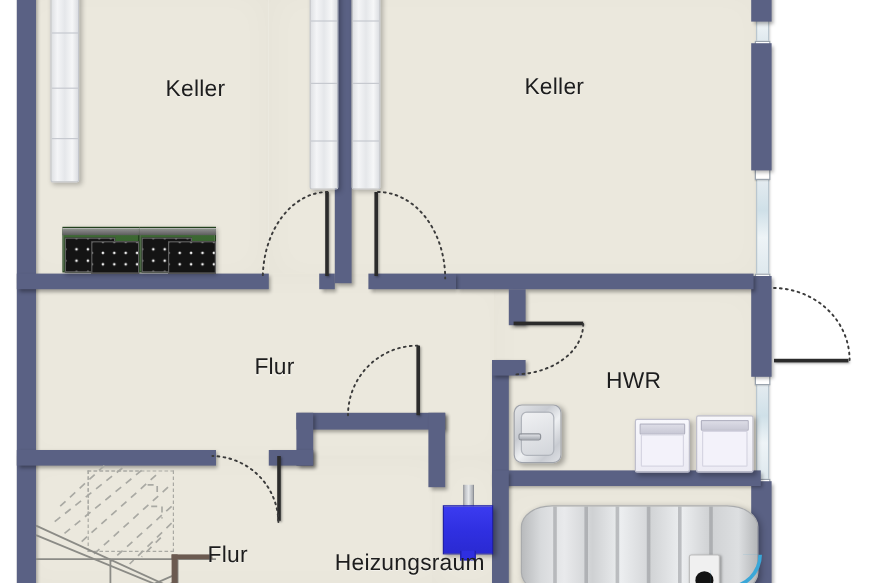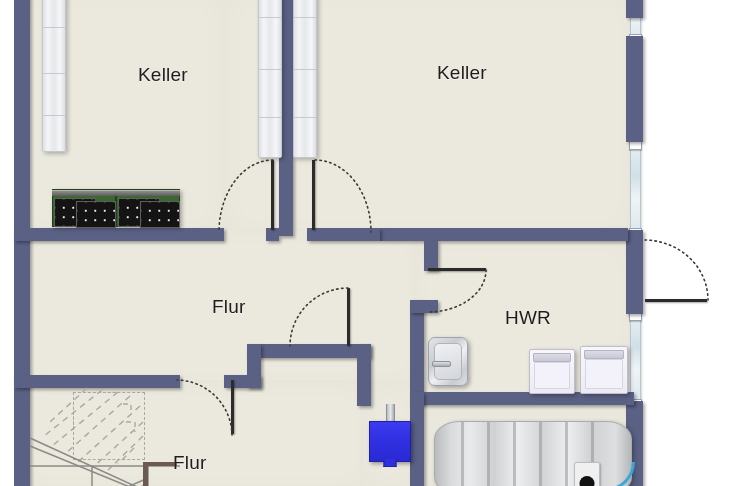--- a/index.html
+++ b/index.html
@@ -398,14 +398,15 @@
   <div class="label" style="left:138px;top:64px;">Keller</div>
 
   <div class="label" style="left:437px;top:62px;">Keller</div>
 
   <div class="label" style="left:212px;top:296px;">Flur</div>
 
   <div class="label" style="left:173px;top:452px;">Flur</div>
 
   <div class="label" style="left:505px;top:307px;">HWR</div>
 
+  <div class="label" style="left:279px;top:459px;">Heizungsraum</div>
 
 </div>
 
 </body></html>

